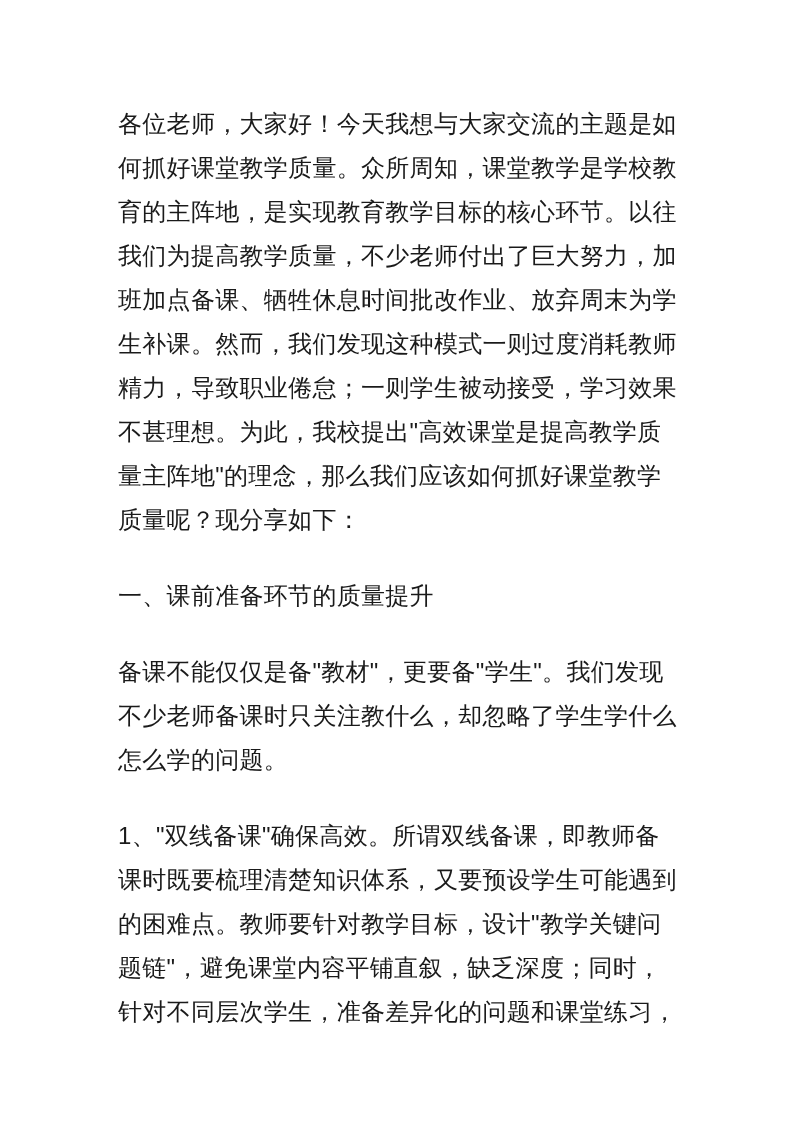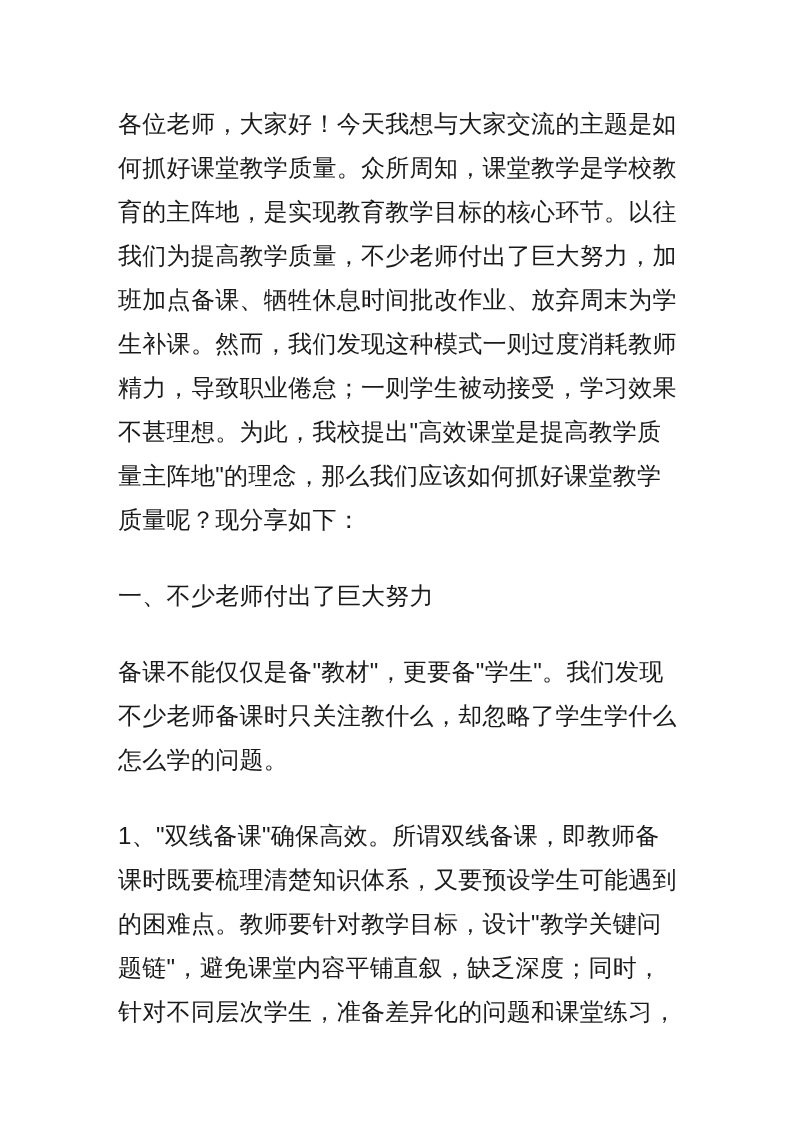--- a/index.html
+++ b/index.html
@@ -50,21 +50,21 @@
     <p class="para">各位老师，大家好！今天我想与大家交流的主题是如
 何抓好课堂教学质量。众所周知，课堂教学是学校教
 育的主阵地，是实现教育教学目标的核心环节。以往
 我们为提高教学质量，不少老师付出了巨大努力，加
 班加点备课、牺牲休息时间批改作业、放弃周末为学
 生补课。然而，我们发现这种模式一则过度消耗教师
 精力，导致职业倦怠；一则学生被动接受，学习效果
 不甚理想。为此，我校提出"高效课堂是提高教学质
 量主阵地"的理念，那么我们应该如何抓好课堂教学
 质量呢？现分享如下：</p>
-    <p class="para heading">一、不少老师付出了巨大努力</p>
+    <p class="para heading">一、课前准备环节的质量提升</p>
     <p class="para">备课不能仅仅是备"教材"，更要备"学生"。我们发现
 不少老师备课时只关注教什么，却忽略了学生学什么
 怎么学的问题。</p>
     <p class="para">1、"双线备课"确保高效。所谓双线备课，即教师备
 课时既要梳理清楚知识体系，又要预设学生可能遇到
 的困难点。教师要针对教学目标，设计"教学关键问
 题链"，避免课堂内容平铺直叙，缺乏深度；同时，
 针对不同层次学生，准备差异化的问题和课堂练习，</p>
   </div>
 </div>

